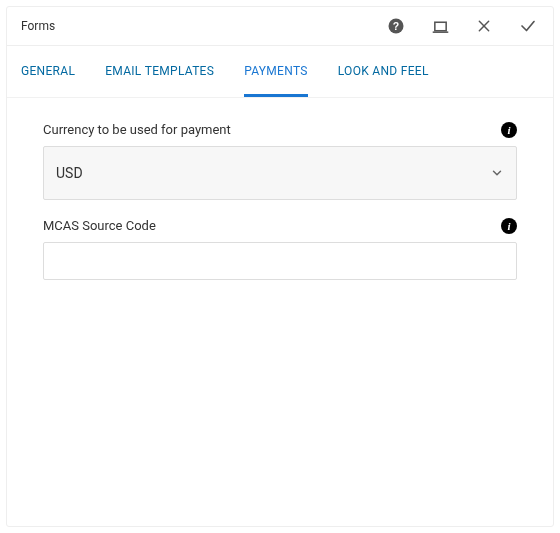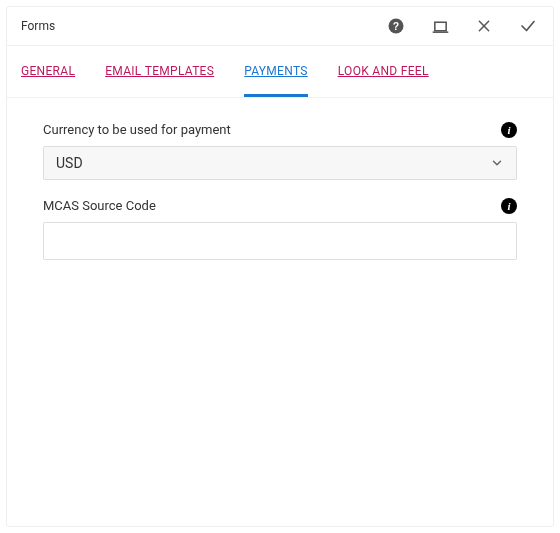--- a/index.html
+++ b/index.html
@@ -49,27 +49,26 @@
   }
   .icon svg { display: block; }
   .tabs {
     display: flex;
     flex-wrap: wrap;
     padding: 0 14px;
   }
   .tab {
     font-size: 12px;
     letter-spacing: 0.3px;
-    color: #be185d;
+    color: #0369a1;
     padding: 18px 0 16px 0;
     margin-right: 30px;
     cursor: pointer;
     border-bottom: 3px solid transparent;
     text-transform: uppercase;
-    text-decoration: underline;
   }
   .tab.active {
     color: #1976d2;
     border-bottom-color: #1976d2;
   }
   .tab:last-in-row { margin-right: 0; }
   .content {
     flex: 1;
     padding: 24px 36px;
     border-top: 1px solid #f1f1f1;
@@ -100,21 +99,21 @@
     font-style: italic;
     font-weight: bold;
     font-size: 11px;
     cursor: pointer;
   }
   .select-wrap {
     position: relative;
   }
   .select {
     width: 100%;
-    height: 34px;
+    height: 54px;
     border: 1px solid #ddd;
     background: #f7f7f7;
     padding: 0 12px;
     font-size: 14px;
     color: #333;
     display: flex;
     align-items: center;
     cursor: pointer;
     border-radius: 2px;
   }

